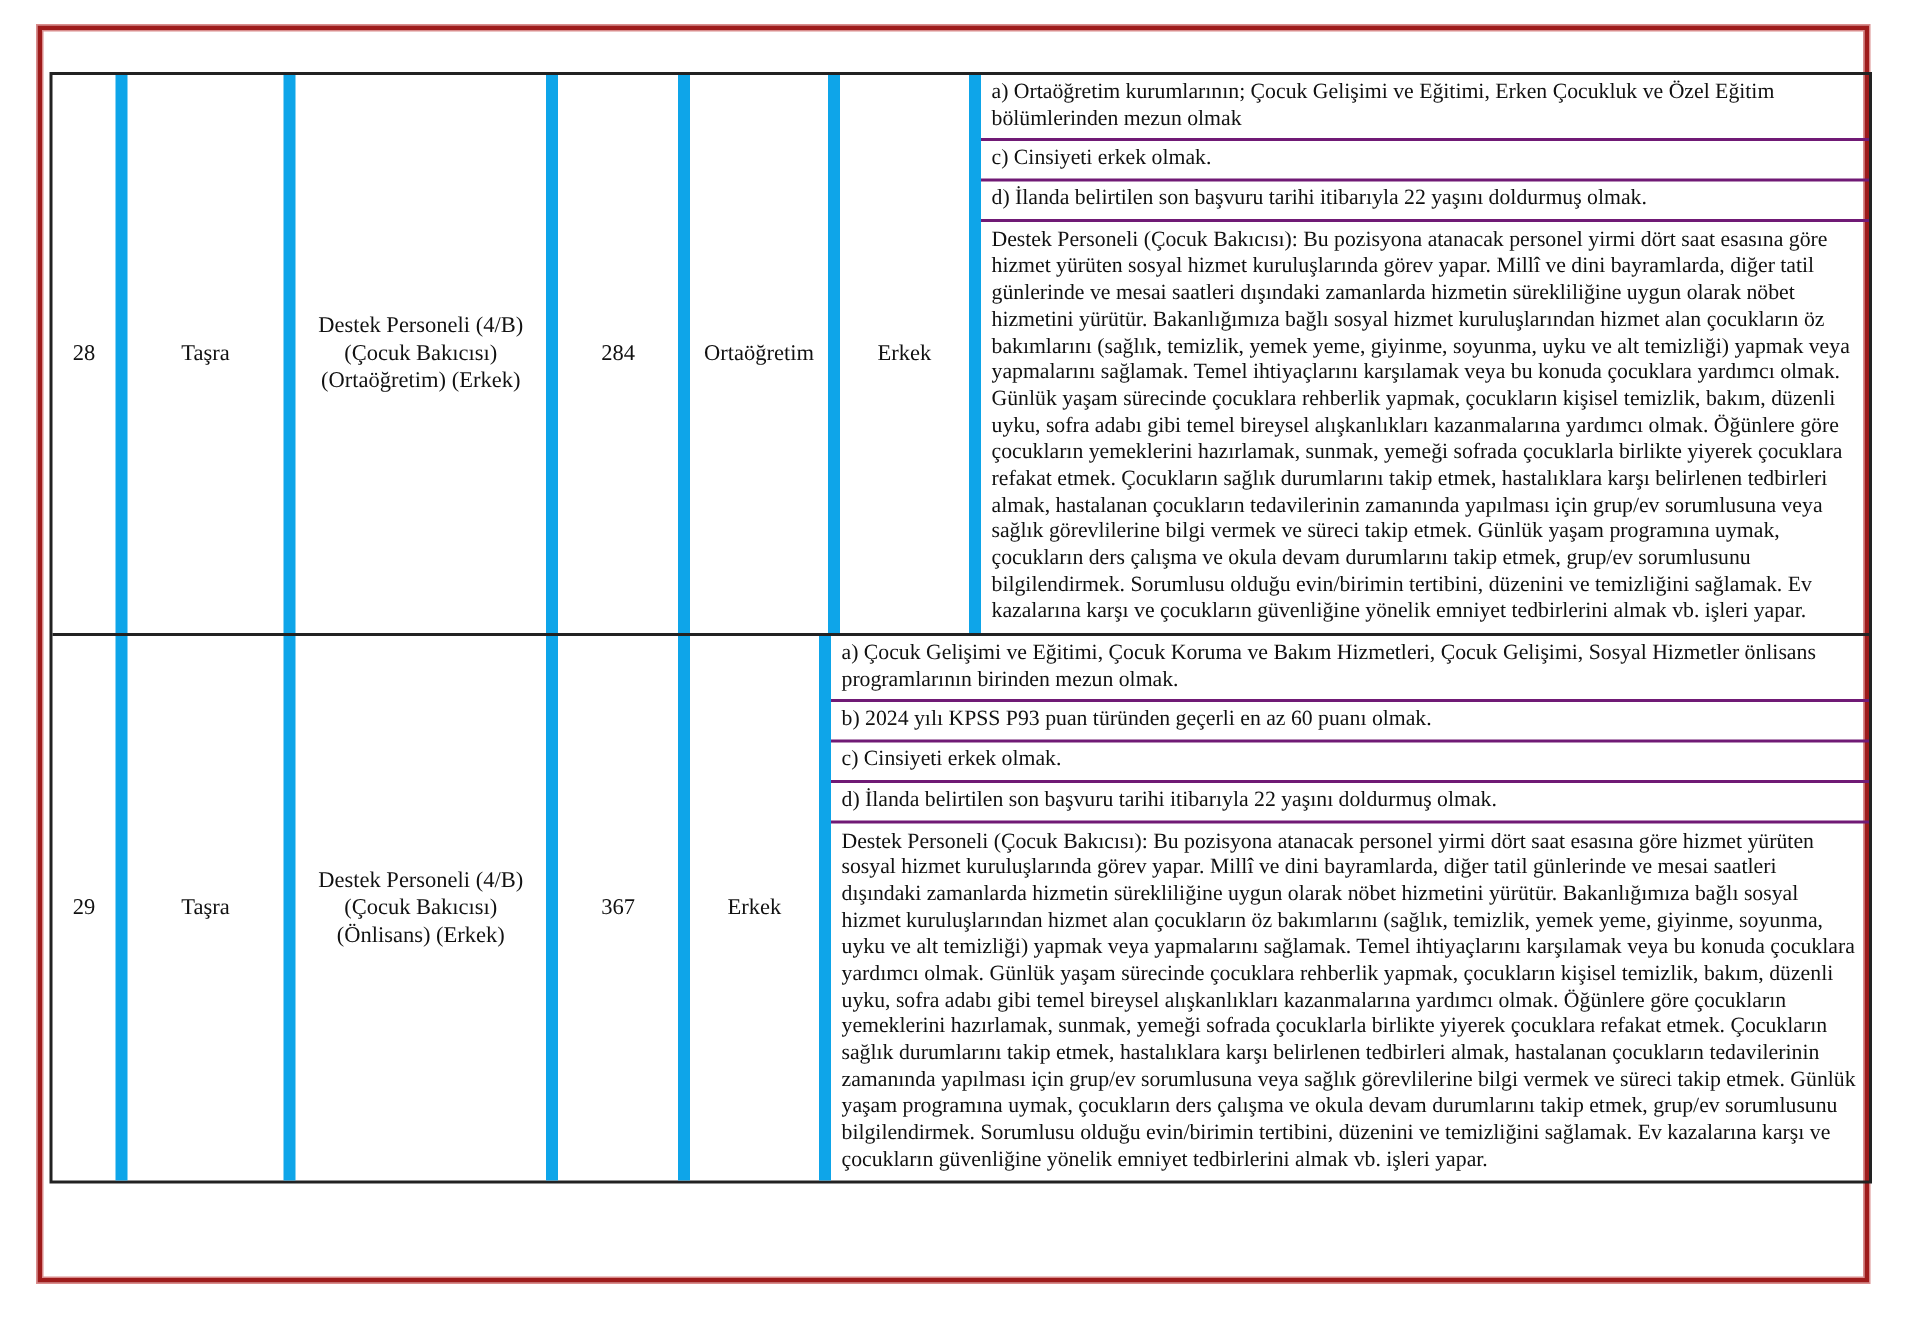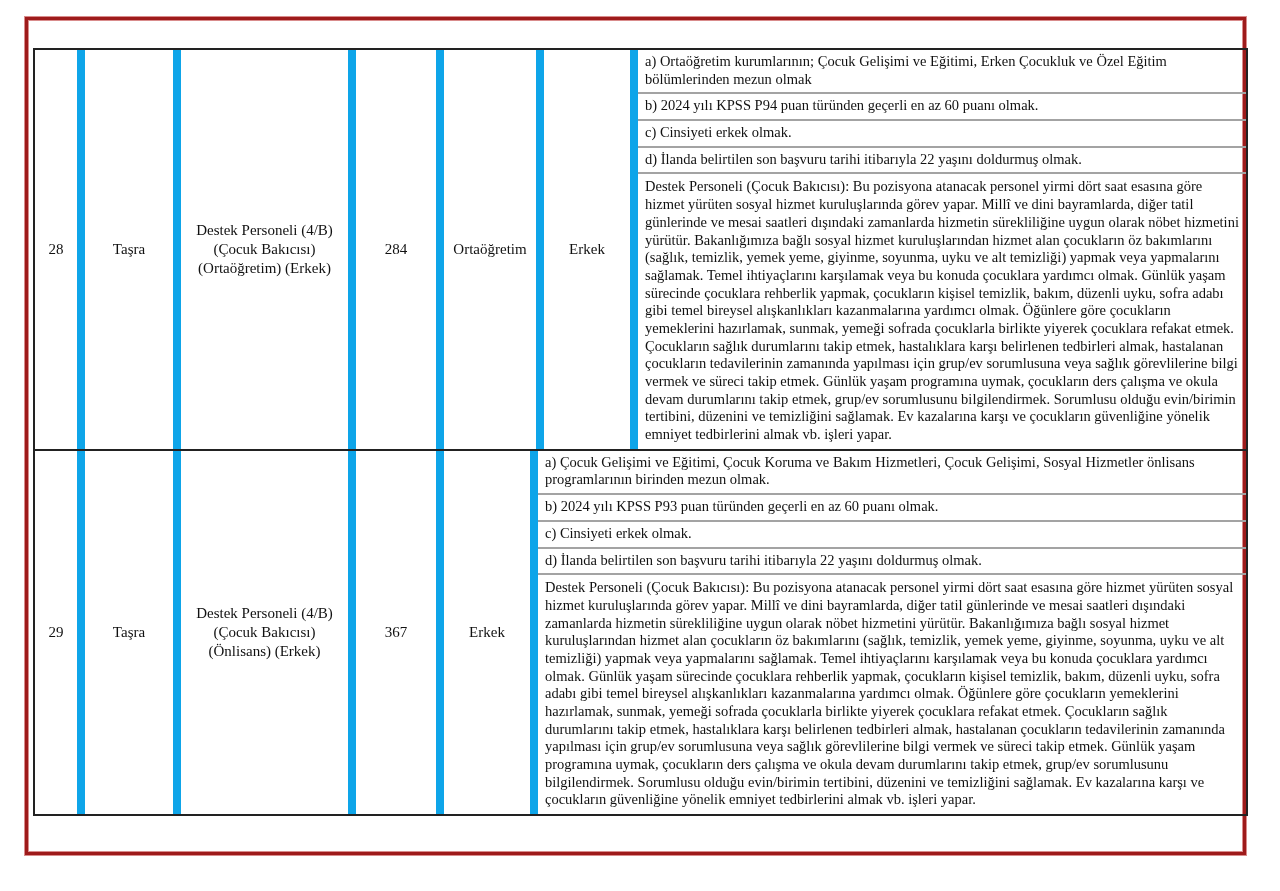--- a/index.html
+++ b/index.html
@@ -49,37 +49,37 @@
     box-sizing: border-box;
     display: flex;
     align-items: center;
     justify-content: center;
     text-align: center;
     font-size: 15px;
     line-height: 1.25;
     padding: 4px 6px;
   }
   .c-no     { width: 50px;  flex: none; }
-  .c-loc    { width: 96px;  flex: none; }
+  .c-loc    { width: 112px;  flex: none; }
   .c-pos    { width: 175px; flex: none; }
   .c-count  { width: 88px;  flex: none; }
   .c-edu    { width: 100px;  flex: none; }
   .c-gender { width: 94px;  flex: none; }
   .c-req {
     flex: 1 1 auto;
     border-right: none;
     padding: 0;
     display: flex;
     flex-direction: column;
     align-items: stretch;
     justify-content: flex-start;
     text-align: left;
   }
   .req-item {
-    border-bottom: 2px solid #a3a3a3;
+    border-bottom: 2px solid #701a75;
     padding: 3px 7px 4px 7px;
     font-size: 14.5px;
     line-height: 1.22;
     min-height: 17px;
     display: block;
   }
   .req-item:last-child { border-bottom: none; }
   .req-desc {
     flex: 1 1 auto;
     padding-top: 4px;
@@ -95,21 +95,20 @@
 
       <div class="trow">
         <div class="cell c-no">28</div>
         <div class="cell c-loc">Taşra</div>
         <div class="cell c-pos">Destek Personeli (4/B) (Çocuk Bakıcısı) (Ortaöğretim) (Erkek)</div>
         <div class="cell c-count">284</div>
         <div class="cell c-edu">Ortaöğretim</div>
         <div class="cell c-gender">Erkek</div>
         <div class="cell c-req">
           <div class="req-item">a) Ortaöğretim kurumlarının; Çocuk Gelişimi ve Eğitimi, Erken Çocukluk ve Özel Eğitim bölümlerinden mezun olmak</div>
-          <div class="req-item">b) 2024 yılı KPSS P94 puan türünden geçerli en az 60 puanı olmak.</div>
           <div class="req-item">c) Cinsiyeti erkek olmak.</div>
           <div class="req-item">d) İlanda belirtilen son başvuru tarihi itibarıyla 22 yaşını doldurmuş olmak.</div>
           <div class="req-item req-desc">Destek Personeli (Çocuk Bakıcısı): Bu pozisyona atanacak personel yirmi dört saat esasına göre hizmet yürüten sosyal hizmet kuruluşlarında görev yapar. Millî ve dini bayramlarda, diğer tatil günlerinde ve mesai saatleri dışındaki zamanlarda hizmetin sürekliliğine uygun olarak nöbet hizmetini yürütür. Bakanlığımıza bağlı sosyal hizmet kuruluşlarından hizmet alan çocukların öz bakımlarını (sağlık, temizlik, yemek yeme, giyinme, soyunma, uyku ve alt temizliği) yapmak veya yapmalarını sağlamak. Temel ihtiyaçlarını karşılamak veya bu konuda çocuklara yardımcı olmak. Günlük yaşam sürecinde çocuklara rehberlik yapmak, çocukların kişisel temizlik, bakım, düzenli uyku, sofra adabı gibi temel bireysel alışkanlıkları kazanmalarına yardımcı olmak. Öğünlere göre çocukların yemeklerini hazırlamak, sunmak, yemeği sofrada çocuklarla birlikte yiyerek çocuklara refakat etmek. Çocukların sağlık durumlarını takip etmek, hastalıklara karşı belirlenen tedbirleri almak, hastalanan çocukların tedavilerinin zamanında yapılması için grup/ev sorumlusuna veya sağlık görevlilerine bilgi vermek ve süreci takip etmek. Günlük yaşam programına uymak, çocukların ders çalışma ve okula devam durumlarını takip etmek, grup/ev sorumlusunu bilgilendirmek. Sorumlusu olduğu evin/birimin tertibini, düzenini ve temizliğini sağlamak. Ev kazalarına karşı ve çocukların güvenliğine yönelik emniyet tedbirlerini almak vb. işleri yapar.</div>
         </div>
       </div>
 
       <div class="trow">
         <div class="cell c-no">29</div>
         <div class="cell c-loc">Taşra</div>
         <div class="cell c-pos">Destek Personeli (4/B) (Çocuk Bakıcısı) (Önlisans) (Erkek)</div>

